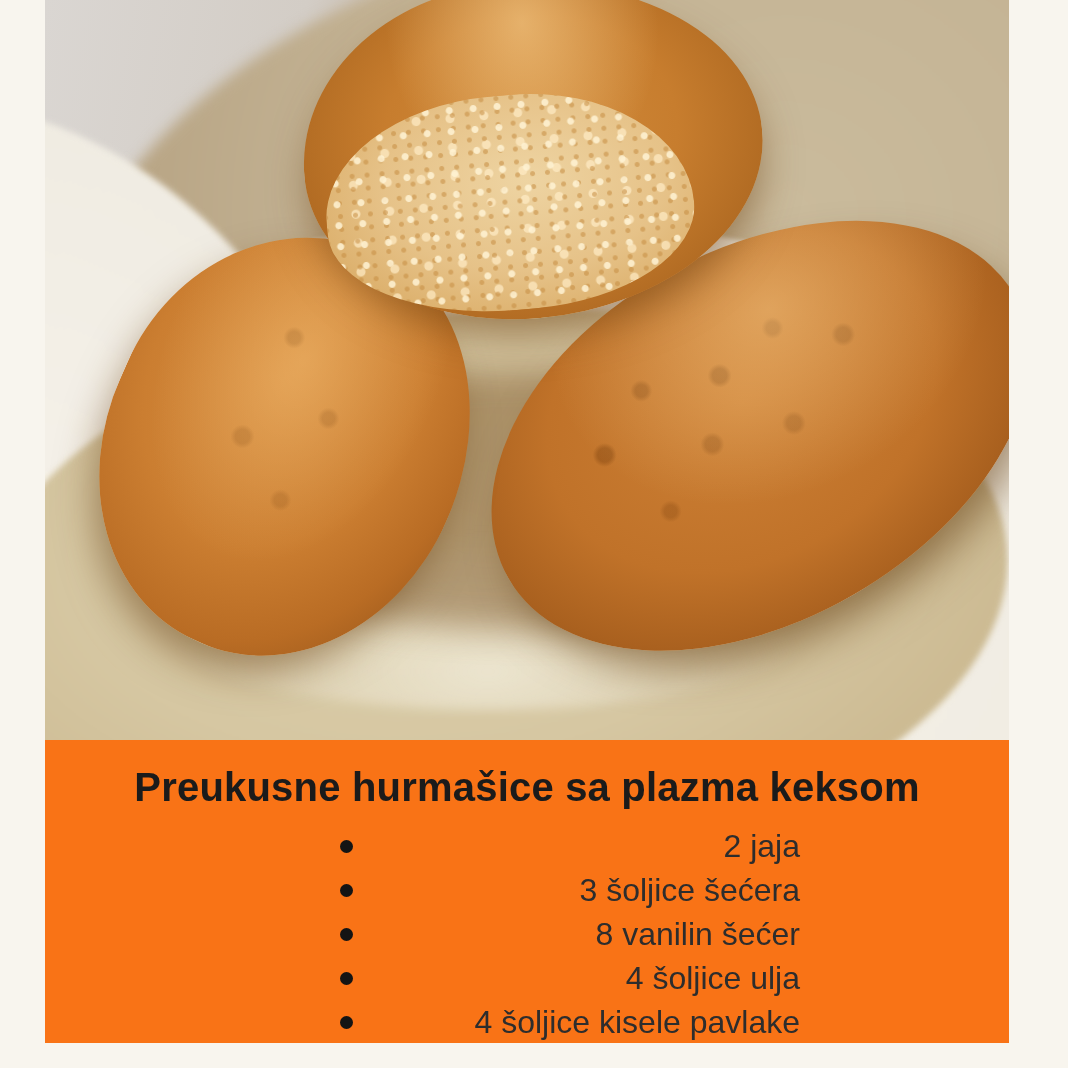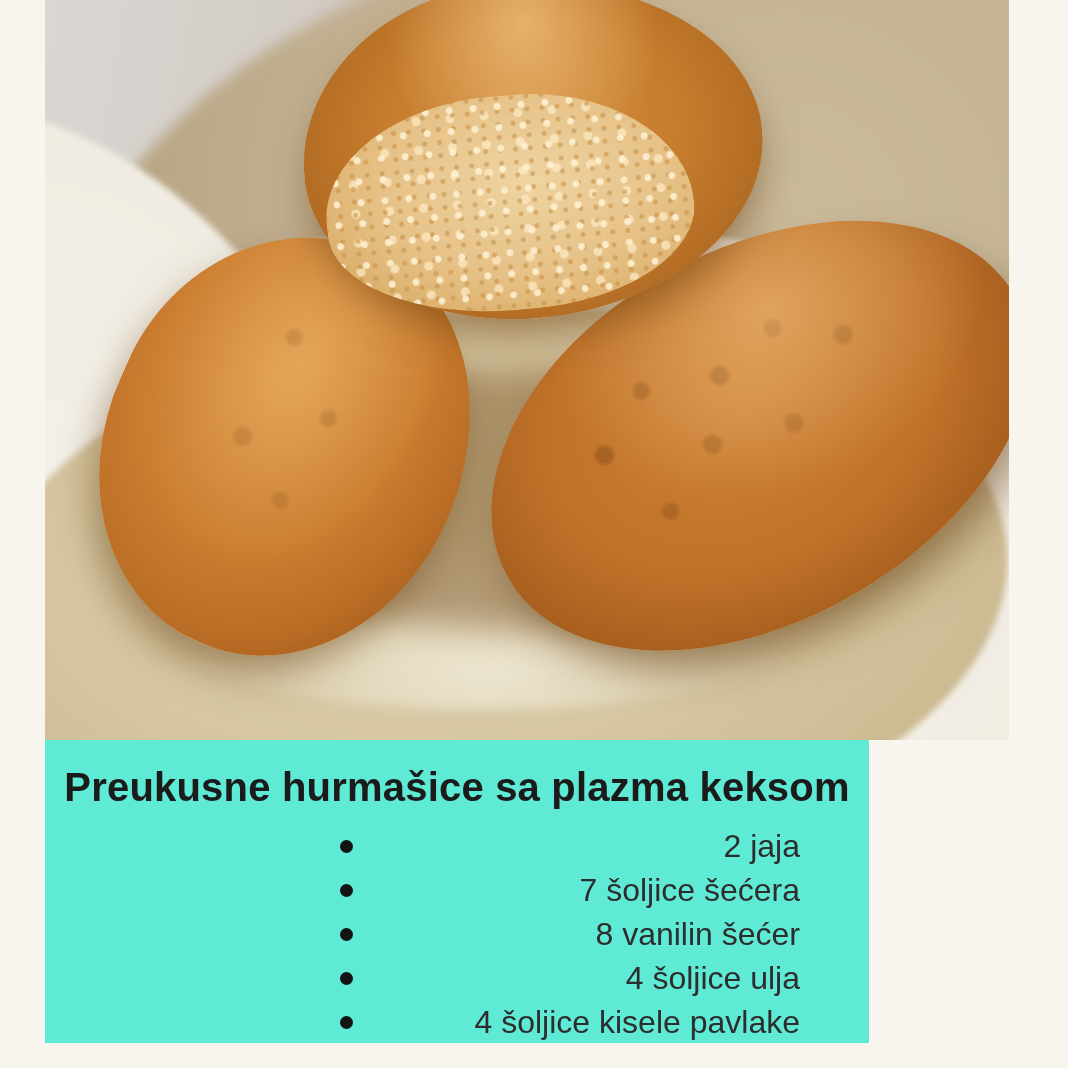--- a/index.html
+++ b/index.html
@@ -104,22 +104,22 @@
       radial-gradient(circle,rgba(255,243,212,0.85) 0 3px,rgba(255,243,212,0) 4px),
       radial-gradient(circle,rgba(198,141,66,0.55) 0 2px,rgba(198,141,66,0) 3px),
       radial-gradient(circle,rgba(255,236,198,0.7) 0 4px,rgba(255,236,198,0) 5px),
       radial-gradient(ellipse at 55% 40%,#eed4a2 0%,#e6c288 50%,#daac66 85%,#cf9c52 100%);
     background-size:24px 21px,15px 13px,34px 29px,100% 100%;
     background-position:0 0,7px 9px,13px 4px,0 0;
   }
 
   
   .panel {
-    position:absolute; left:45px; top:740px; width:824px; height:303px;
-    background:#5eead4; overflow:hidden;
+    position:absolute; left:45px; top:740px; width:964px; height:303px;
+    background:#f97316; overflow:hidden;
   }
   .recipe-title {
     margin:0; padding-top:22px;
     font-size:40px; line-height:50px; font-weight:bold;
     letter-spacing:0.2px;
     color:#1b1b1b; text-align:center;
   }
   .ingredients {
     list-style:none;
     margin:12px 0 0 255px; padding:0;
@@ -158,21 +158,21 @@
 
   <div class="panel">
     <h1 class="recipe-title">Preukusne hurmašice sa plazma keksom</h1>
     <ul class="ingredients">
       <li class="ingredient-item">
         <span class="bullet"></span>
         <span>2 jaja</span>
       </li>
       <li class="ingredient-item">
         <span class="bullet"></span>
-        <span>7 šoljice šećera</span>
+        <span>3 šoljice šećera</span>
       </li>
       <li class="ingredient-item">
         <span class="bullet"></span>
         <span>8 vanilin šećer</span>
       </li>
       <li class="ingredient-item">
         <span class="bullet"></span>
         <span>4 šoljice ulja</span>
       </li>
       <li class="ingredient-item">

